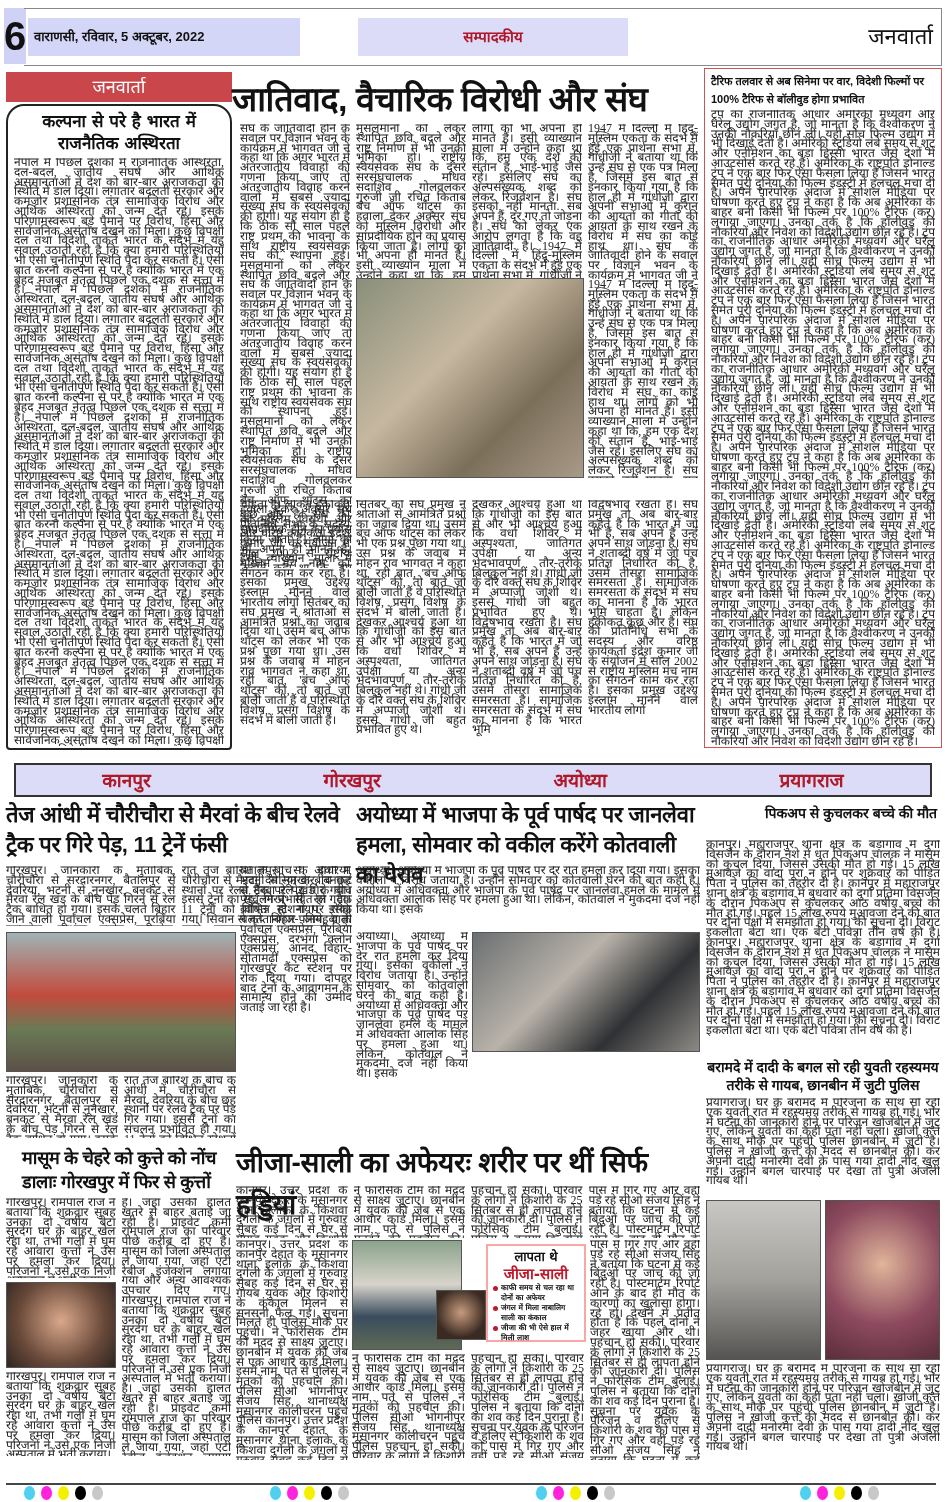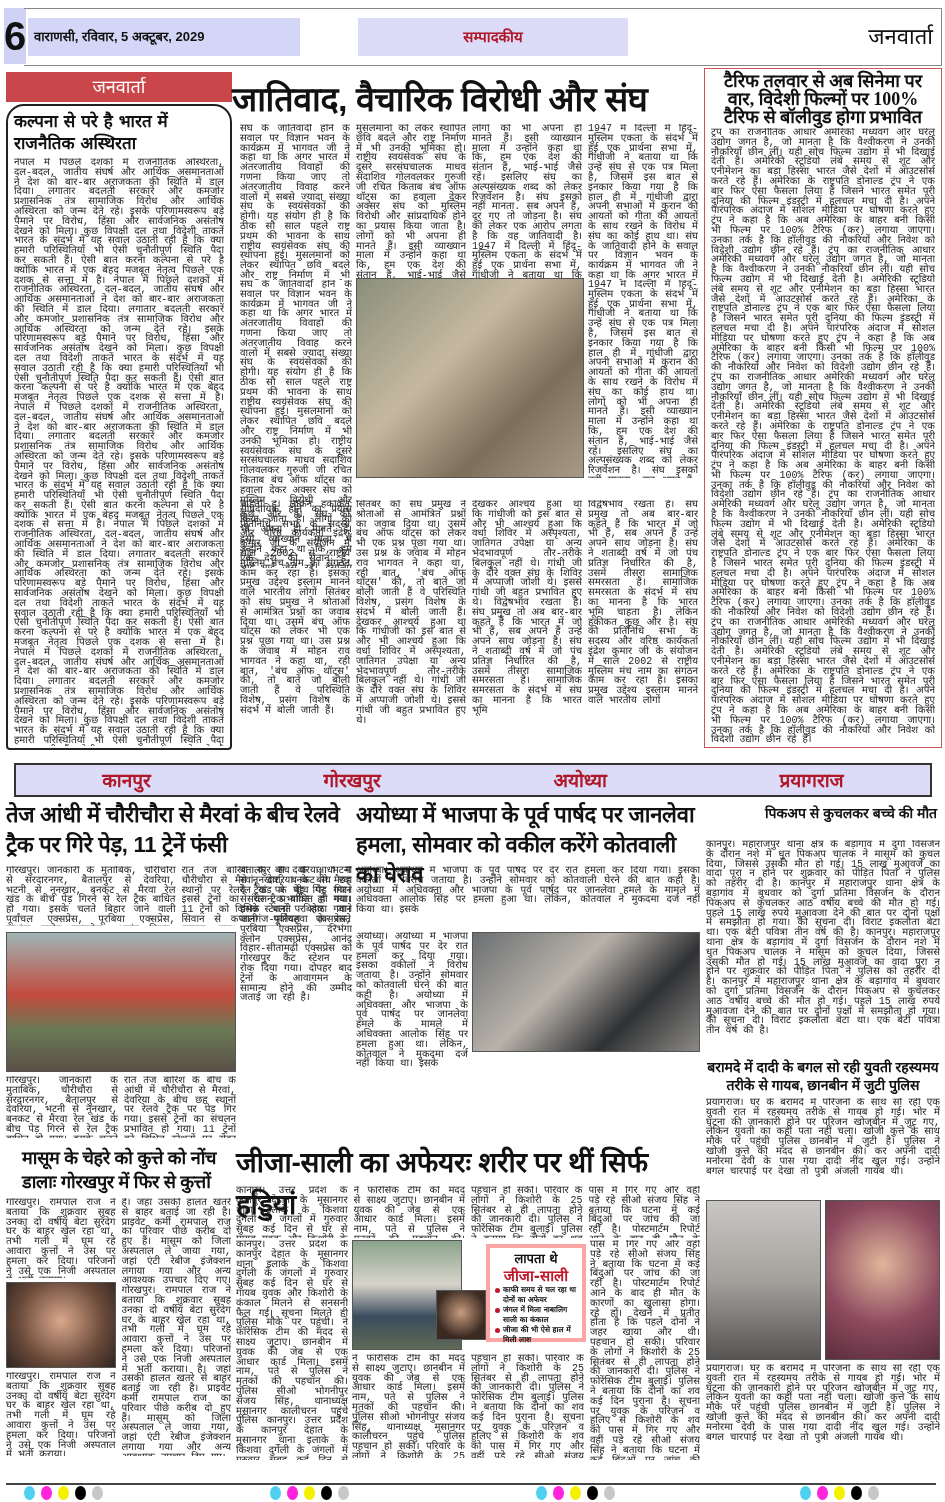--- a/index.html
+++ b/index.html
@@ -5,47 +5,47 @@
 *{box-sizing:border-box;margin:0;padding:0}
 body{width:945px;height:1502px;background:#fff;font-family:"DejaVu Sans",sans-serif;color:#111;position:relative;overflow:hidden}
 .abs{position:absolute}
 .pgnum{left:4px;top:8px;width:22px;height:56px;background:#cfd2f5;font-size:40px;font-weight:bold;line-height:56px;text-align:center;font-family:"Liberation Sans",sans-serif}
 .hdrbox{left:24px;top:8px;width:918px;height:58px;border:1px solid #888;border-left:none}
 .datebox{left:28px;top:18px;width:272px;height:38px;background:#d4d6f7;font-size:13px;font-weight:bold;line-height:38px;padding-left:6px;font-family:"Liberation Sans",sans-serif}
 .secbox{left:358px;top:18px;width:270px;height:38px;background:#dcdcf8;font-size:15px;font-weight:bold;color:#b0182a;line-height:38px;text-align:center;font-family:"Liberation Sans",sans-serif}
 .brand{right:12px;top:18px;font-size:22px;line-height:38px;font-family:"Liberation Sans",sans-serif}
 .leftband{left:6px;top:72px;width:226px;height:30px;background:#c9474a;color:#fff;font-size:18px;text-align:center;line-height:30px;font-family:"Liberation Sans",sans-serif}
 .leftbox{left:6px;top:104px;width:226px;height:646px;border:2px solid #222;border-radius:18px 18px 4px 4px;padding:4px 6px}
-.lefttitle{font-size:17px;font-weight:bold;text-align:left;line-height:22px;margin-bottom:4px;font-family:"DejaVu Serif",serif}
-.body{font-size:10px;line-height:9.8px;text-align:justify;color:#222;font-family:Liberation Mono, monospace;overflow:hidden}
+.lefttitle{font-size:17px;font-weight:bold;text-align:center;line-height:22px;margin-bottom:4px;font-family:"DejaVu Serif",serif}
+.body{font-size:12px;line-height:9.8px;text-align:justify;color:#222;font-family:Liberation Serif, serif;overflow:hidden}
 .maintitle{left:232px;top:74px;width:460px;font-size:34px;font-weight:bold;line-height:50px;text-align:left;font-family:"Liberation Sans",sans-serif;letter-spacing:-0.5px}
 .cols{display:flex;gap:6px}
 .col{flex:1;overflow:hidden}
 .photo{background:linear-gradient(135deg,#8a8f7a,#c6b8a0 40%,#7c6f5a 70%,#a89a88);border:1px solid #555}
 .rightbox{left:704px;top:68px;width:238px;height:680px;border:1px solid #c55;padding:3px 6px}
-.righttitle{font-size:18px;font-weight:bold;text-align:center;line-height:18px;font-family:Liberation Serif, serif}
+.righttitle{font-size:11px;font-weight:bold;text-align:left;line-height:18px;font-family:Liberation Sans, sans-serif}
 .cityband{left:14px;top:763px;width:918px;height:34px;background:#dddcf8;border:2px solid #333;display:flex;justify-content:space-around;align-items:center}
 .cityband span{font-size:19px;color:#b0182a;font-weight:bold;font-family:"Liberation Sans",sans-serif}
 .h2{font-size:22px;font-weight:bold;text-align:left;line-height:30px;font-family:"Liberation Sans",sans-serif;letter-spacing:-0.3px}
 .h3{font-size:14px;font-weight:bold;text-align:center;line-height:18px;font-family:"Liberation Sans",sans-serif}
 .hline{height:2px;background:#444}
 .reg{display:flex;gap:6px}
 .dot{width:11px;height:14px;border-radius:50%}
-.infobox{background:#fff;border:4px solid #fca5a5;padding:3px 5px}
+.infobox{background:#fff;border:2px solid #fca5a5;padding:3px 5px}
 .infobox .ttl{font-size:13px;font-weight:bold;text-align:center;line-height:16px}
 .infobox .ttl2{font-size:15px;font-weight:bold;color:#c0182a;text-align:center;line-height:18px}
 .infobox li{font-size:7.5px;line-height:10px;list-style:none;position:relative;padding-left:8px;font-weight:bold}
 .infobox li::before{content:"";position:absolute;left:0;top:3px;width:5px;height:5px;border-radius:50%;background:#c0182a}
 </style>
 </head>
 <body>
 
 <div class="abs pgnum">6</div>
 <div class="abs hdrbox"></div>
-<div class="abs datebox">वाराणसी, रविवार, 5 अक्टूबर, 2029</div>
+<div class="abs datebox">वाराणसी, रविवार, 5 अक्टूबर, 2022</div>
 <div class="abs secbox">सम्पादकीय</div>
 <div class="abs brand">जनवार्ता</div>
 
 <div class="abs leftband">जनवार्ता</div>
 <div class="abs leftbox">
   <div class="lefttitle">कल्पना से परे है भारत में राजनैतिक अस्थिरता</div>
   <div class="body" style="height:588px">
     <span>नेपाल में पिछले दशकों में राजनीतिक अस्थिरता, दल-बदल, जातीय संघर्ष और आर्थिक असमानताओं ने देश को बार-बार अराजकता की स्थिति में डाल दिया। लगातार बदलती सरकारें और कमजोर प्रशासनिक तंत्र सामाजिक विरोध और आर्थिक अस्थिरता को जन्म देते रहे। इसके परिणामस्वरूप बड़े पैमाने पर विरोध, हिंसा और सार्वजनिक असंतोष देखने को मिला। कुछ विपक्षी दल तथा विदेशी ताकतें भारत के संदर्भ में यह सवाल उठाती रही है कि क्या हमारी परिस्थितियाँ भी ऐसी चुनौतीपूर्ण स्थिति पैदा कर सकती हैं। ऐसी बात करना कल्पना से परे है क्योंकि भारत में एक बेहद मजबूत नेतृत्व पिछले एक दशक से सत्ता में है।</span>
     <span>नेपाल में पिछले दशकों में राजनीतिक अस्थिरता, दल-बदल, जातीय संघर्ष और आर्थिक असमानताओं ने देश को बार-बार अराजकता की स्थिति में डाल दिया। लगातार बदलती सरकारें और कमजोर प्रशासनिक तंत्र सामाजिक विरोध और आर्थिक अस्थिरता को जन्म देते रहे। इसके परिणामस्वरूप बड़े पैमाने पर विरोध, हिंसा और सार्वजनिक असंतोष देखने को मिला। कुछ विपक्षी दल तथा विदेशी ताकतें भारत के संदर्भ में यह सवाल उठाती रही है कि क्या हमारी परिस्थितियाँ भी ऐसी चुनौतीपूर्ण स्थिति पैदा कर सकती हैं। ऐसी बात करना कल्पना से परे है क्योंकि भारत में एक बेहद मजबूत नेतृत्व पिछले एक दशक से सत्ता में है।</span>
     <span>नेपाल में पिछले दशकों में राजनीतिक अस्थिरता, दल-बदल, जातीय संघर्ष और आर्थिक असमानताओं ने देश को बार-बार अराजकता की स्थिति में डाल दिया। लगातार बदलती सरकारें और कमजोर प्रशासनिक तंत्र सामाजिक विरोध और आर्थिक अस्थिरता को जन्म देते रहे। इसके परिणामस्वरूप बड़े पैमाने पर विरोध, हिंसा और सार्वजनिक असंतोष देखने को मिला। कुछ विपक्षी दल तथा विदेशी ताकतें भारत के संदर्भ में यह सवाल उठाती रही है कि क्या हमारी परिस्थितियाँ भी ऐसी चुनौतीपूर्ण स्थिति पैदा कर सकती हैं। ऐसी बात करना कल्पना से परे है क्योंकि भारत में एक बेहद मजबूत नेतृत्व पिछले एक दशक से सत्ता में है।</span>

